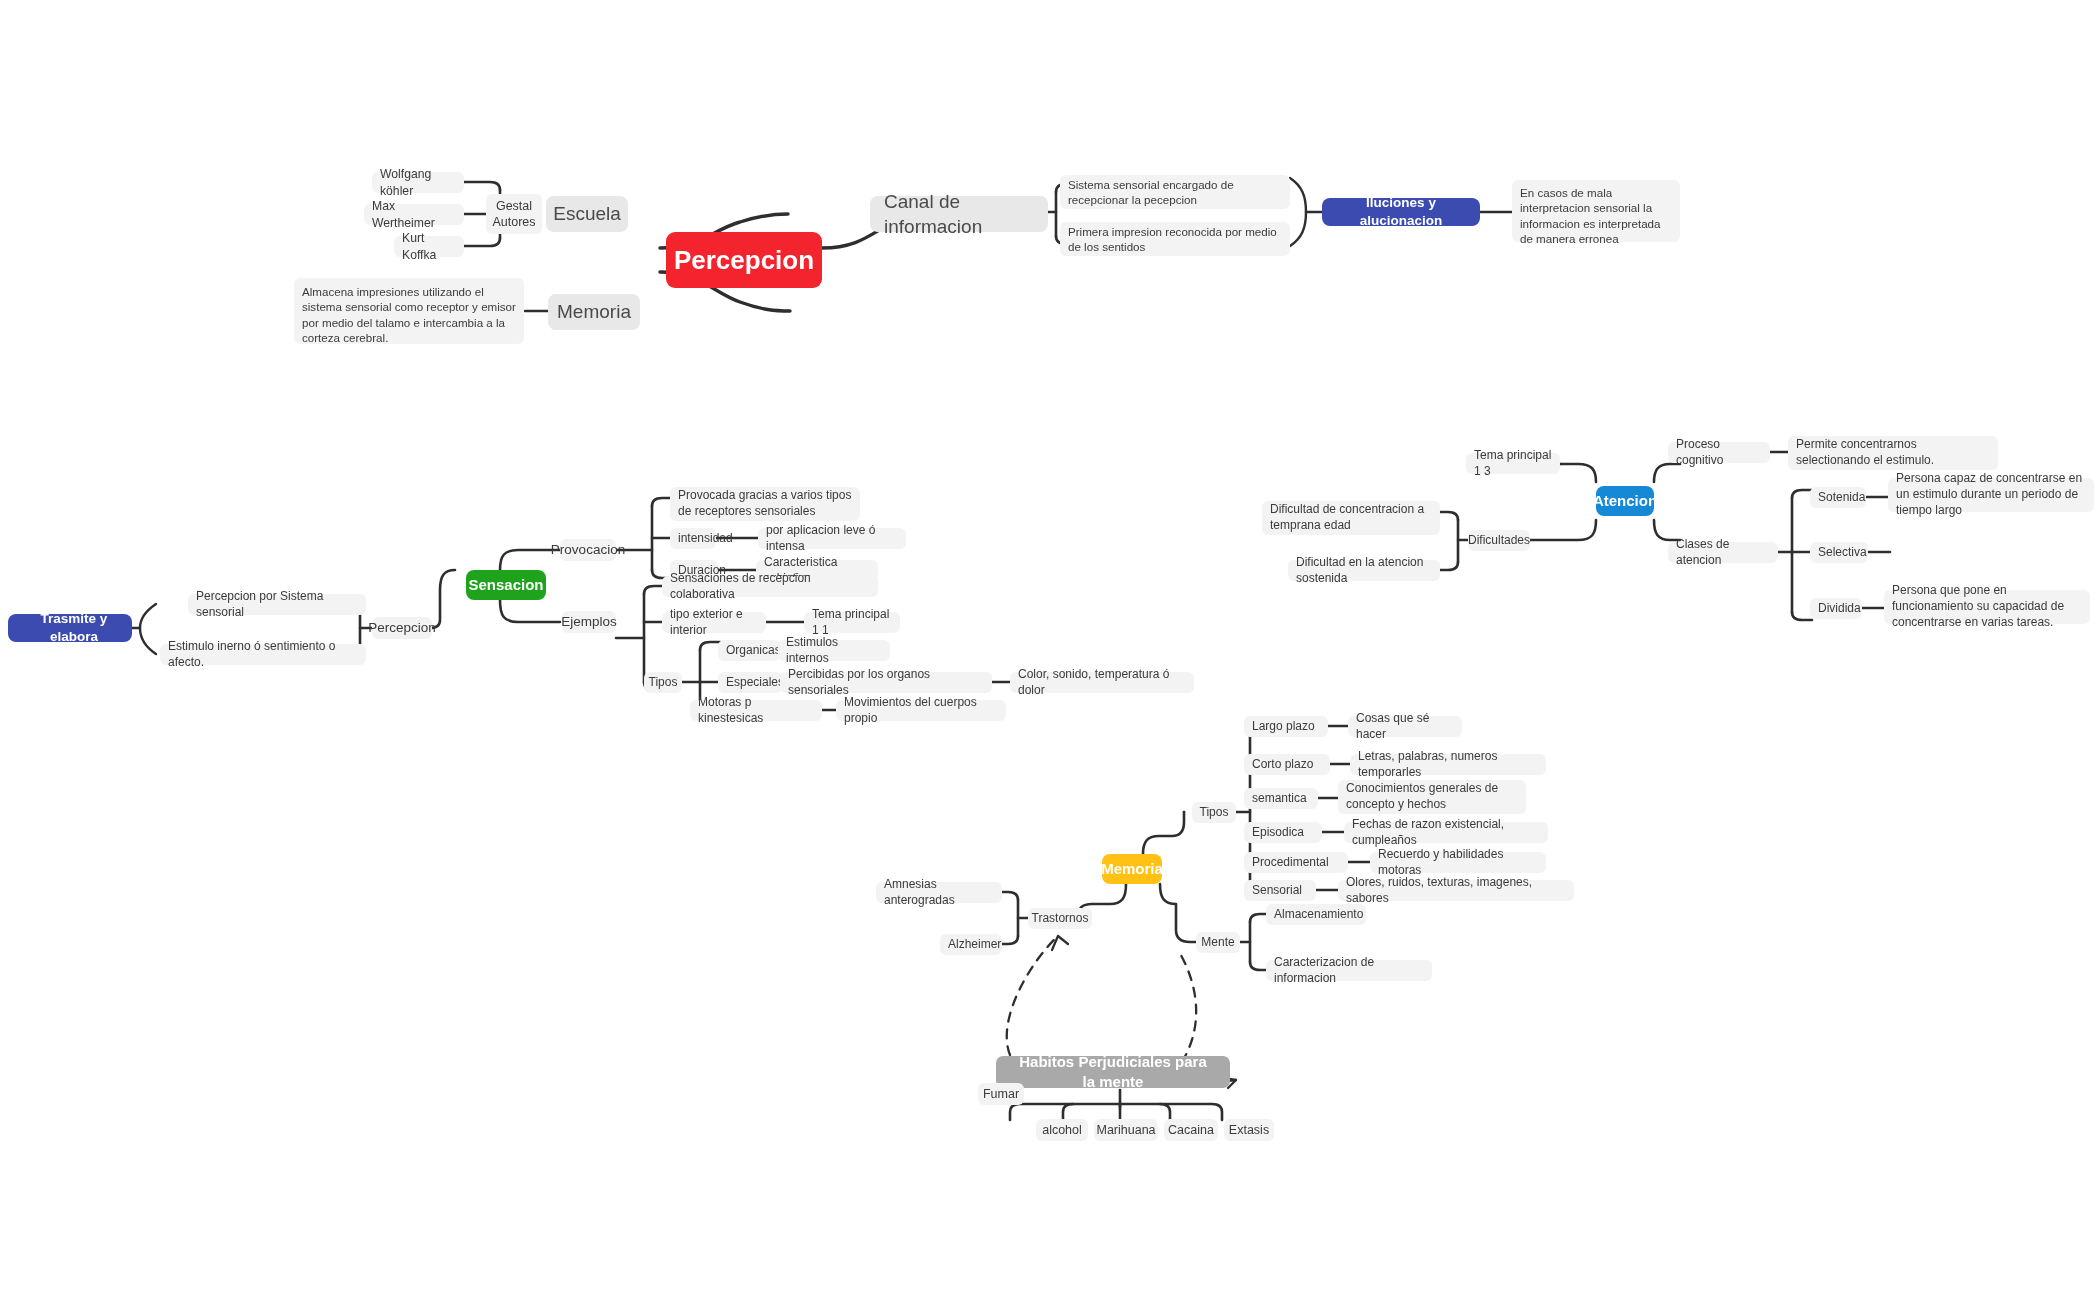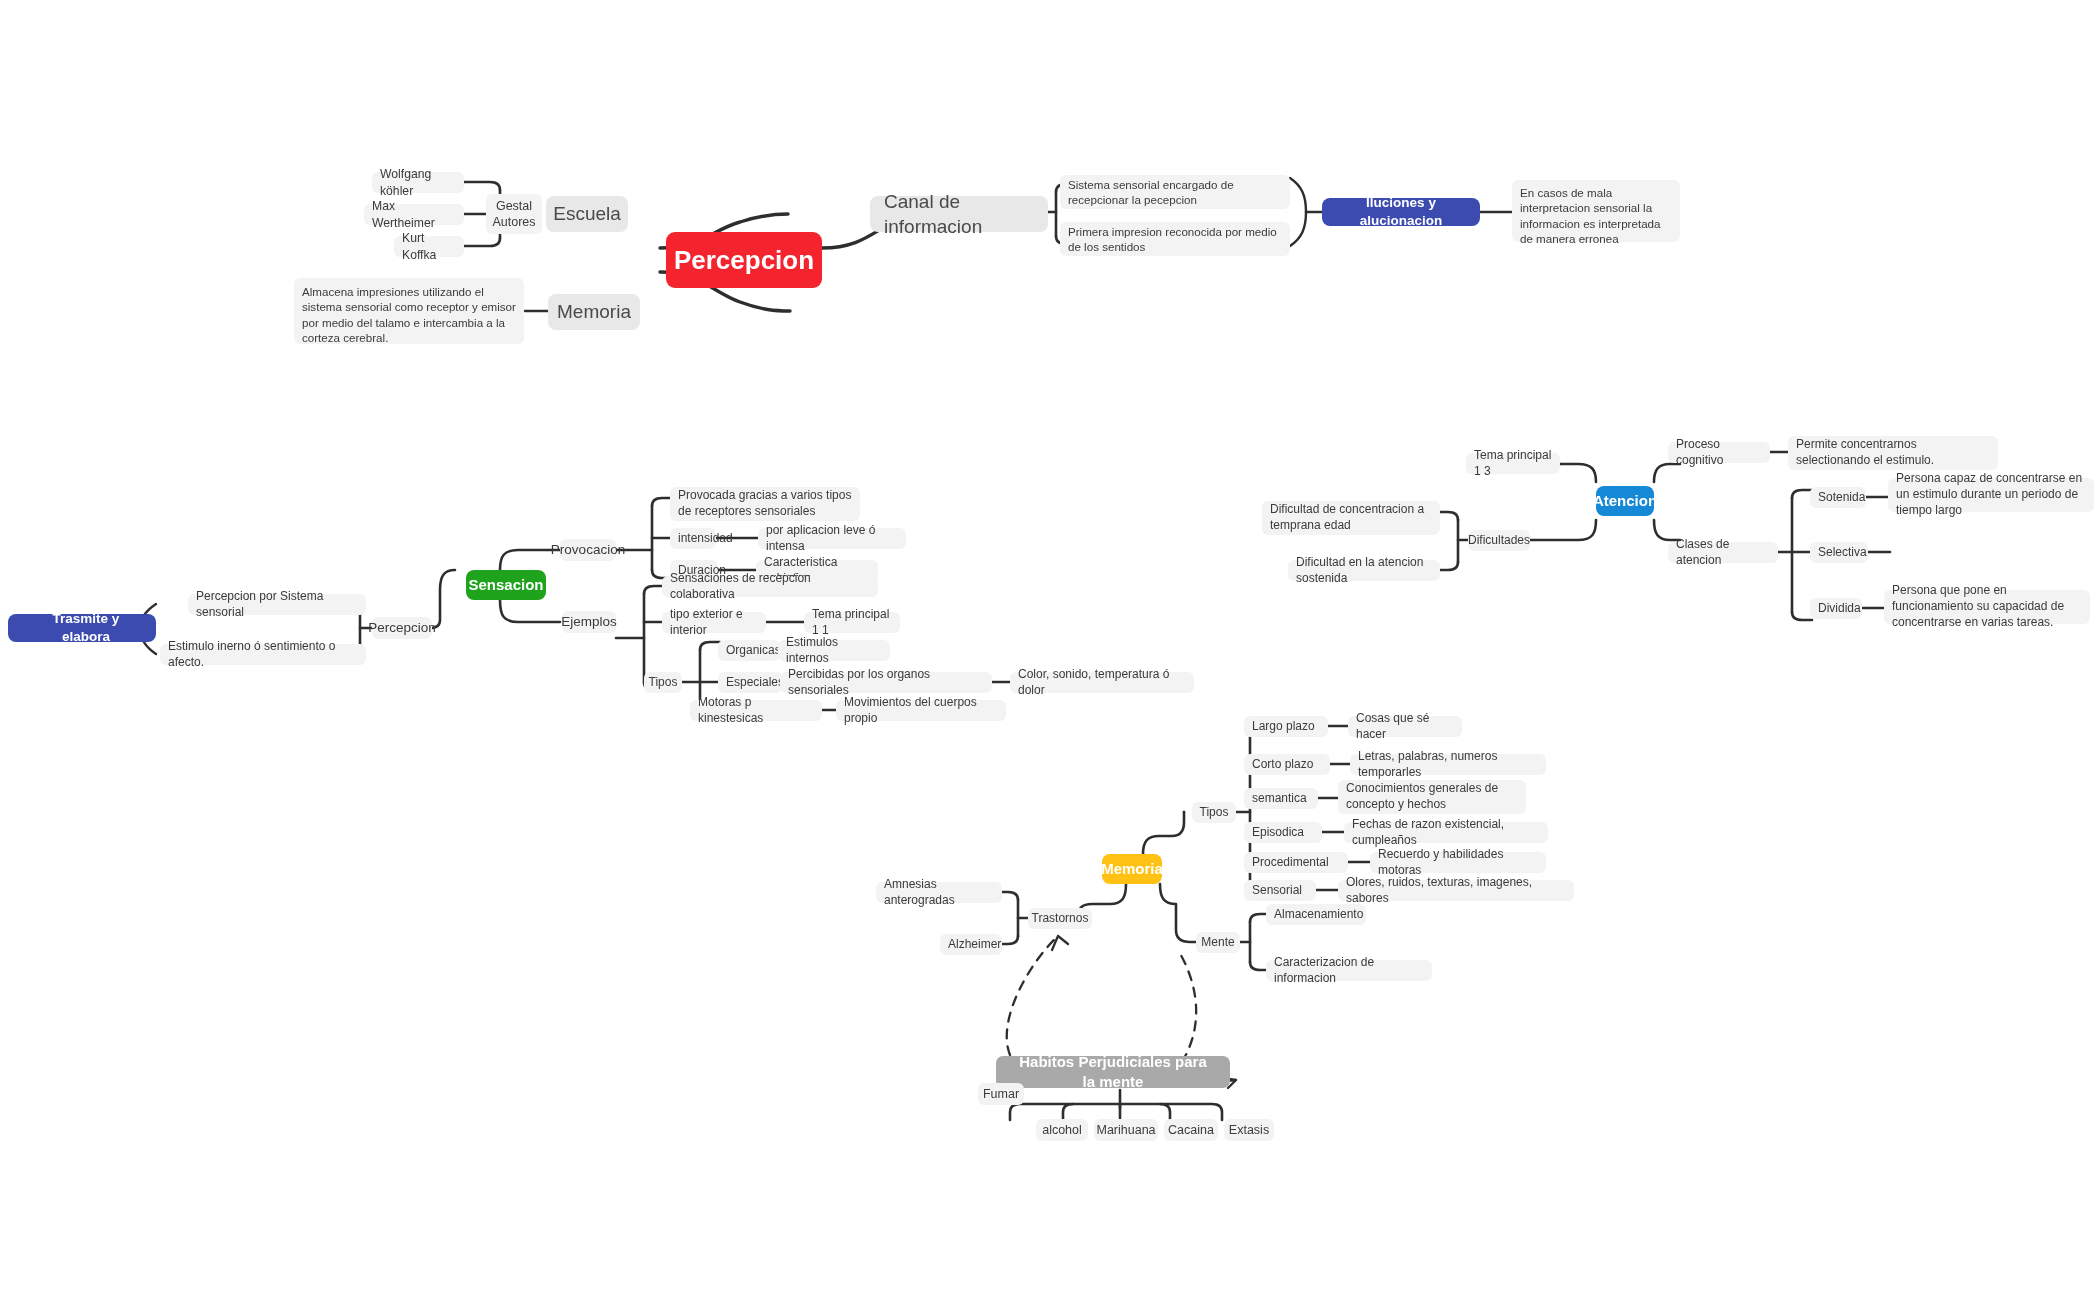--- a/index.html
+++ b/index.html
@@ -318,21 +318,21 @@
   <span>Percepcion</span>
 </div>
 
 <div class="node chip" style="left:188px;top:594px;width:178px;height:21px;font-size:12px;justify-content:center;">
   <span>Percepcion por Sistema sensorial</span>
 </div>
 <div class="node chip" style="left:160px;top:644px;width:206px;height:21px;font-size:12px;justify-content:center;">
   <span>Estimulo inerno ó sentimiento o afecto.</span>
 </div>
 
-<div class="node topic wide" style="left:8px;top:614px;width:148px;height:28px;background:#3B4BAF;font-size:13.5px;padding-left:24px;">
+<div class="node topic wide" style="left:8px;top:614px;width:124px;height:28px;background:#3B4BAF;font-size:13.5px;padding-left:24px;">
   <span>Trasmite y elabora</span>
 </div>
 
 <div class="node topic mid" style="left:1596px;top:486px;width:58px;height:30px;background:#1589D5;">
   <span>Atencion</span>
 </div>
 
 <div class="node chip" style="left:1466px;top:453px;width:94px;height:21px;font-size:12px;justify-content:center;">
   <span>Tema principal 1 3</span>
 </div>

